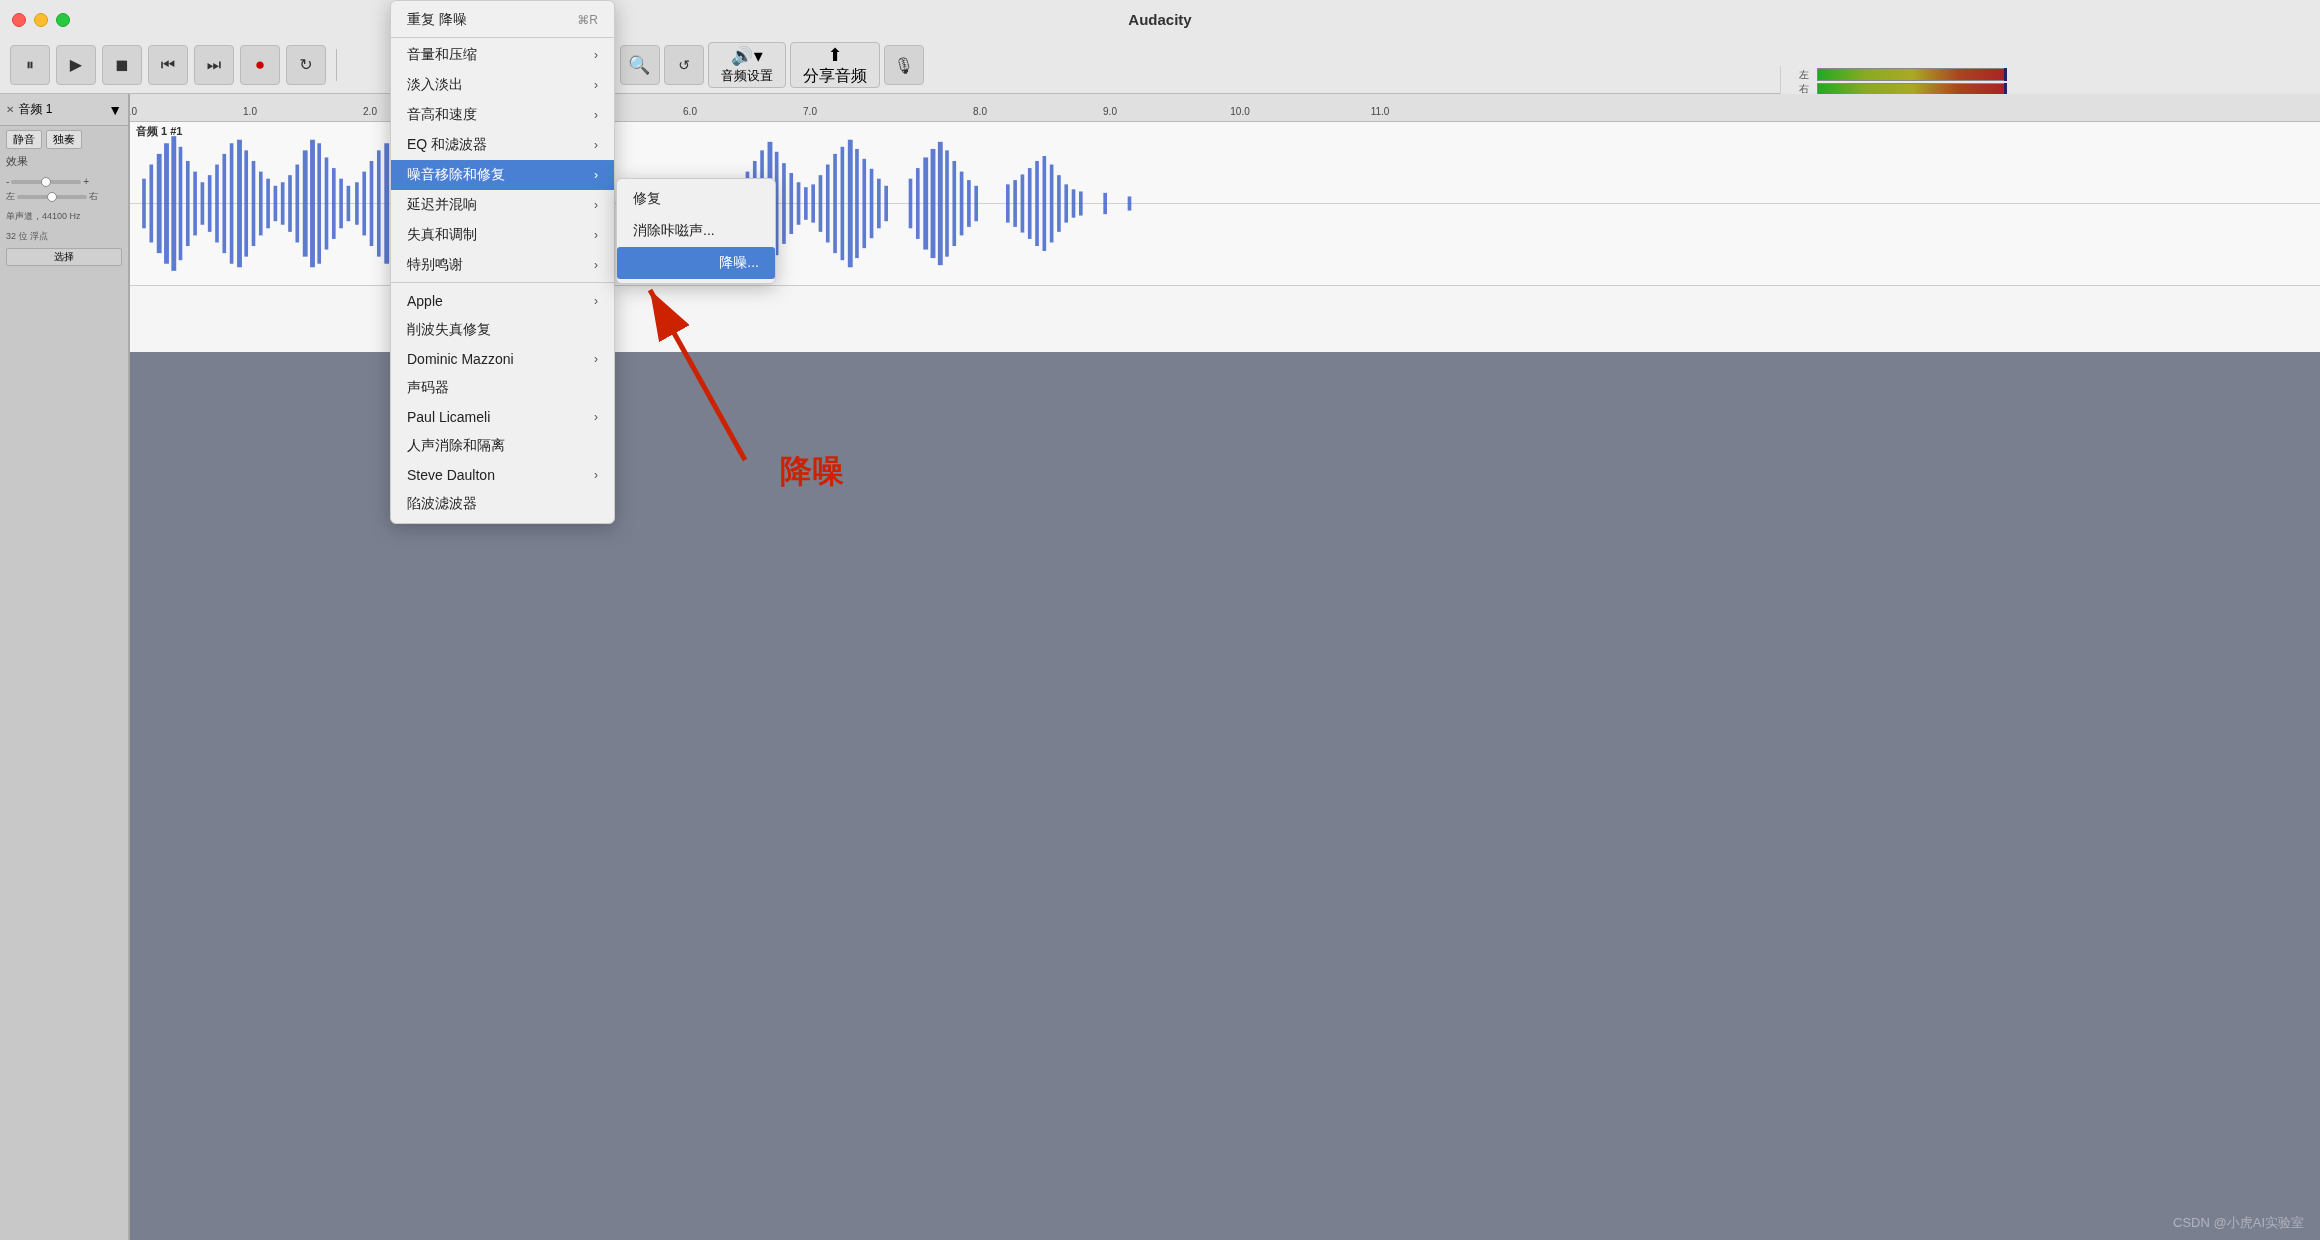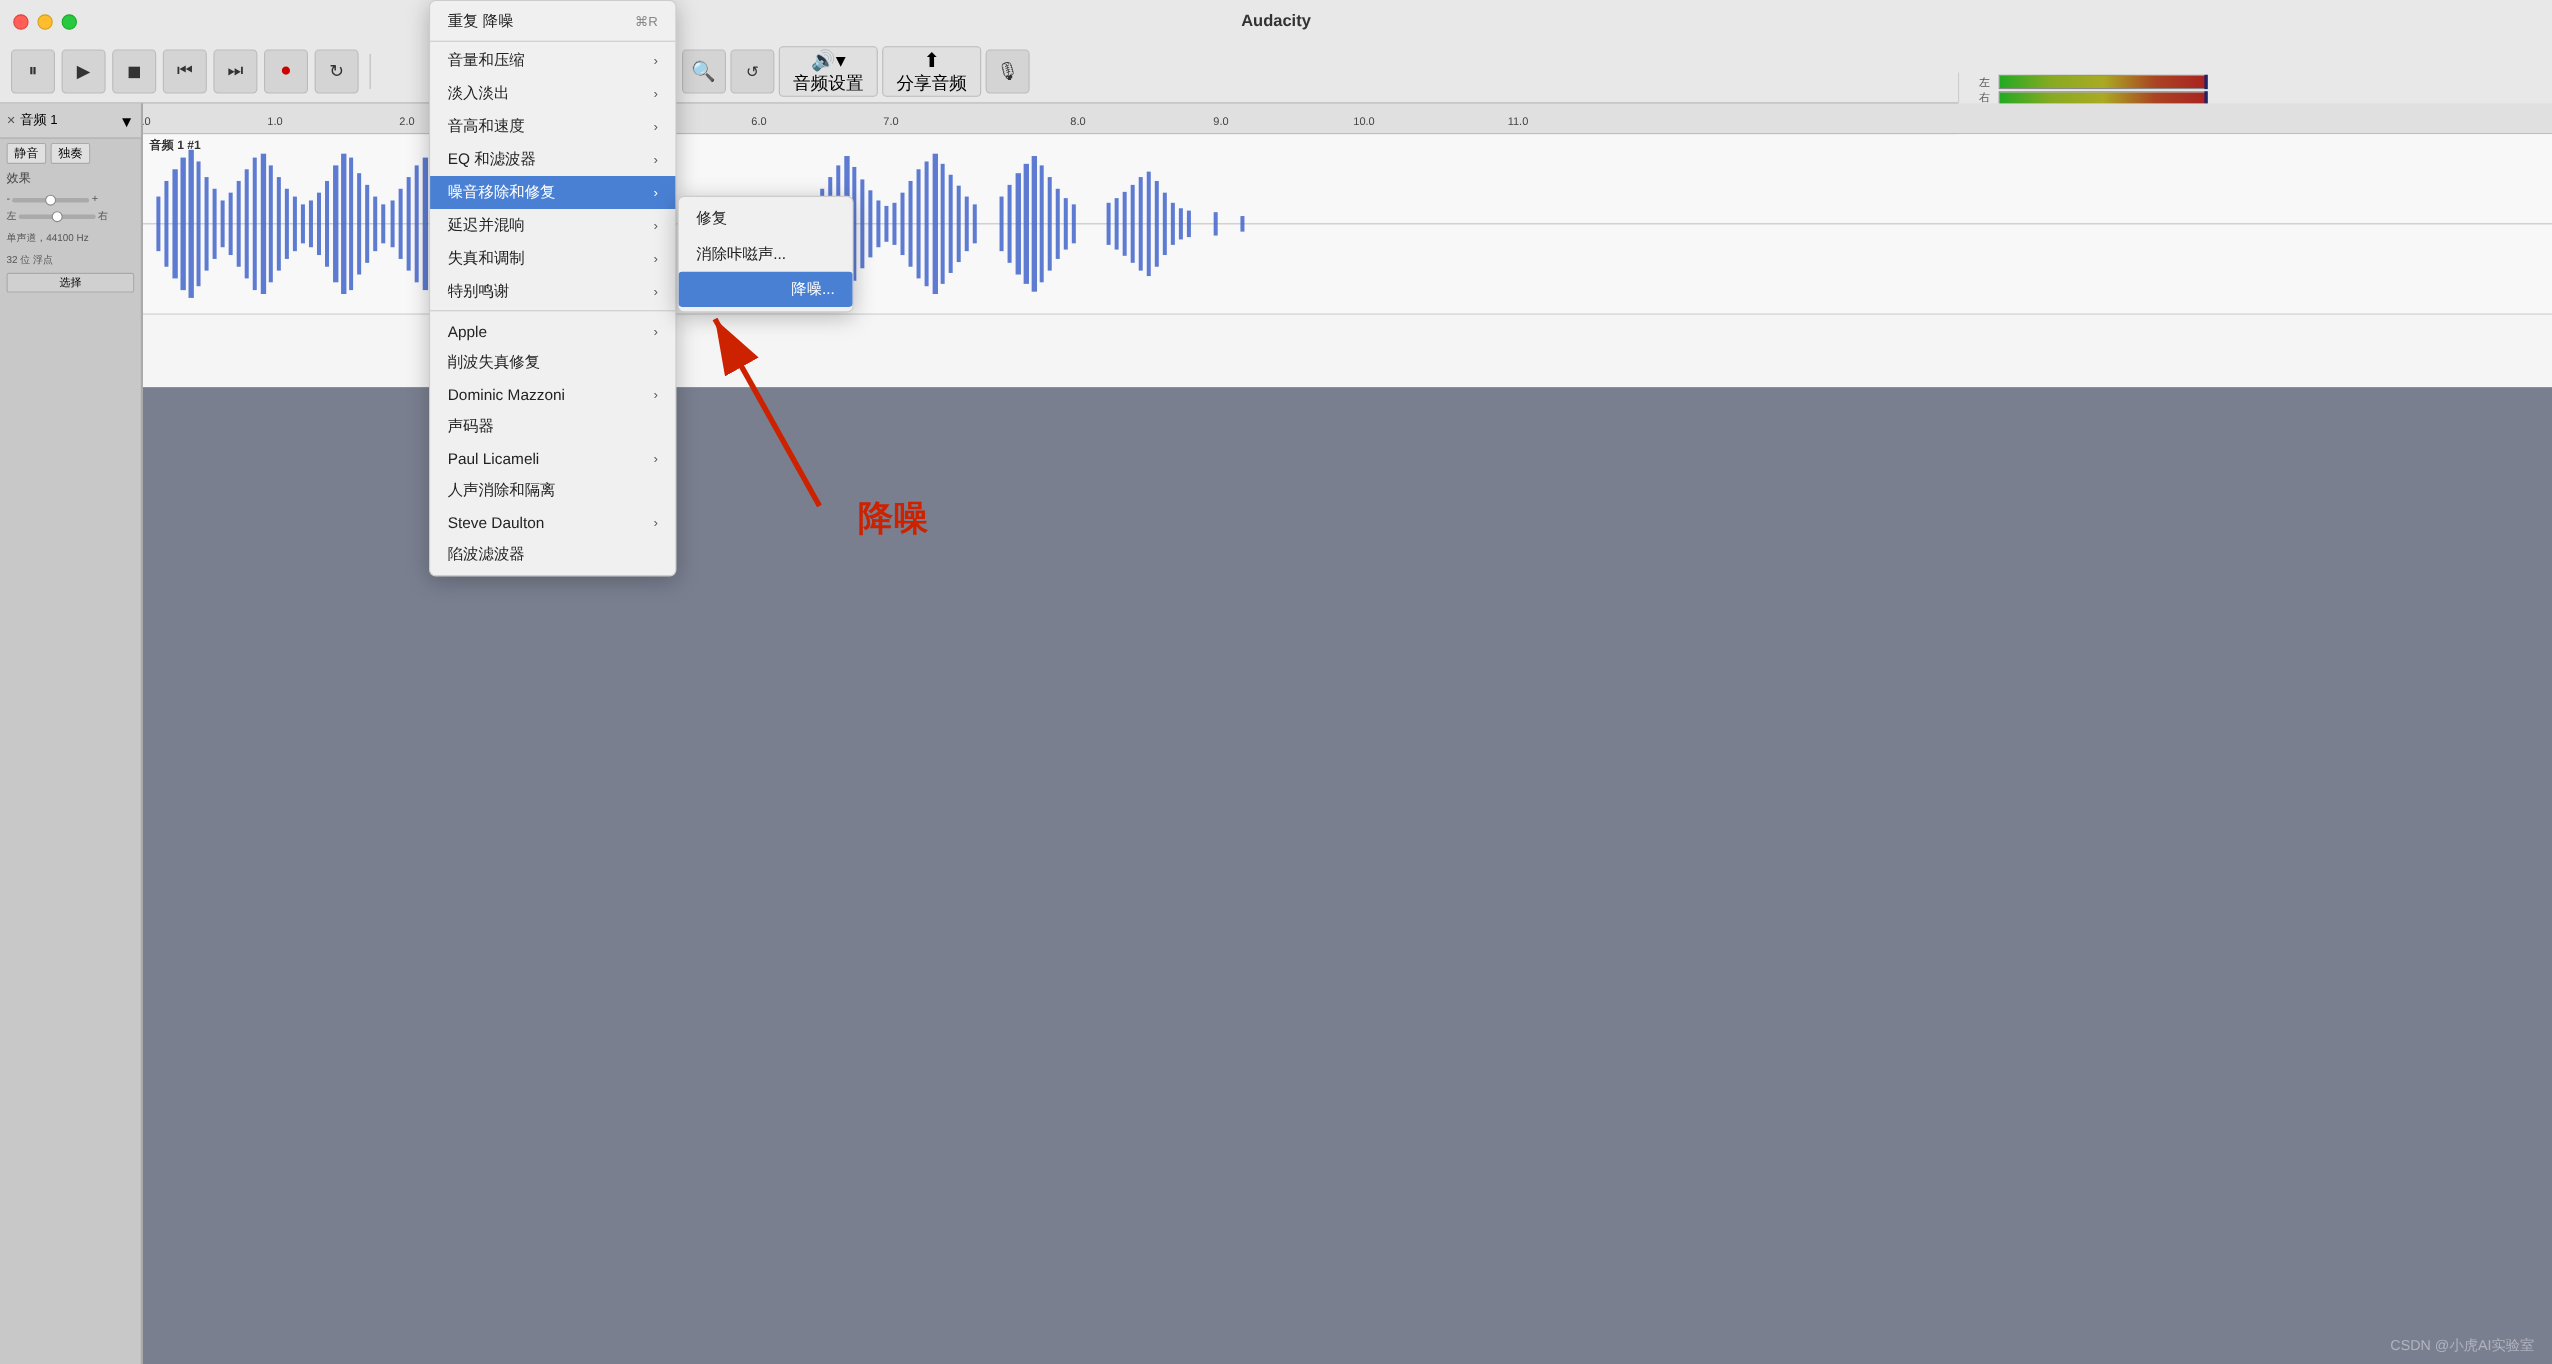--- a/index.html
+++ b/index.html
@@ -396,21 +396,21 @@
   <div class="toolbar-btn">⏭</div>
   <div class="toolbar-btn" style="color:#c00;">⏺</div>
   <div class="toolbar-btn">↻</div>
   <div class="toolbar-divider"></div>
 
   <div style="position:absolute; left:620px; top:6px; display:flex; gap:4px; align-items:center;">
     <div class="toolbar-btn" style="font-size:18px;">🔍</div>
     <div class="toolbar-btn" style="font-size:14px;">↺</div>
     <div class="audio-btn">
       <span style="font-size:18px;">🔊▾</span>
-      <span style="font-size:16px;">音频设置</span>
+      <span style="font-size:13px;">音频设置</span>
     </div>
     <div class="audio-btn">
       <span style="font-size:18px;">⬆</span>
       <span style="font-size:16px;">分享音频</span>
     </div>
 
     <div class="toolbar-btn" style="font-size:16px;">🎙</div>
   </div>
 
   <div class="vu-meters">

